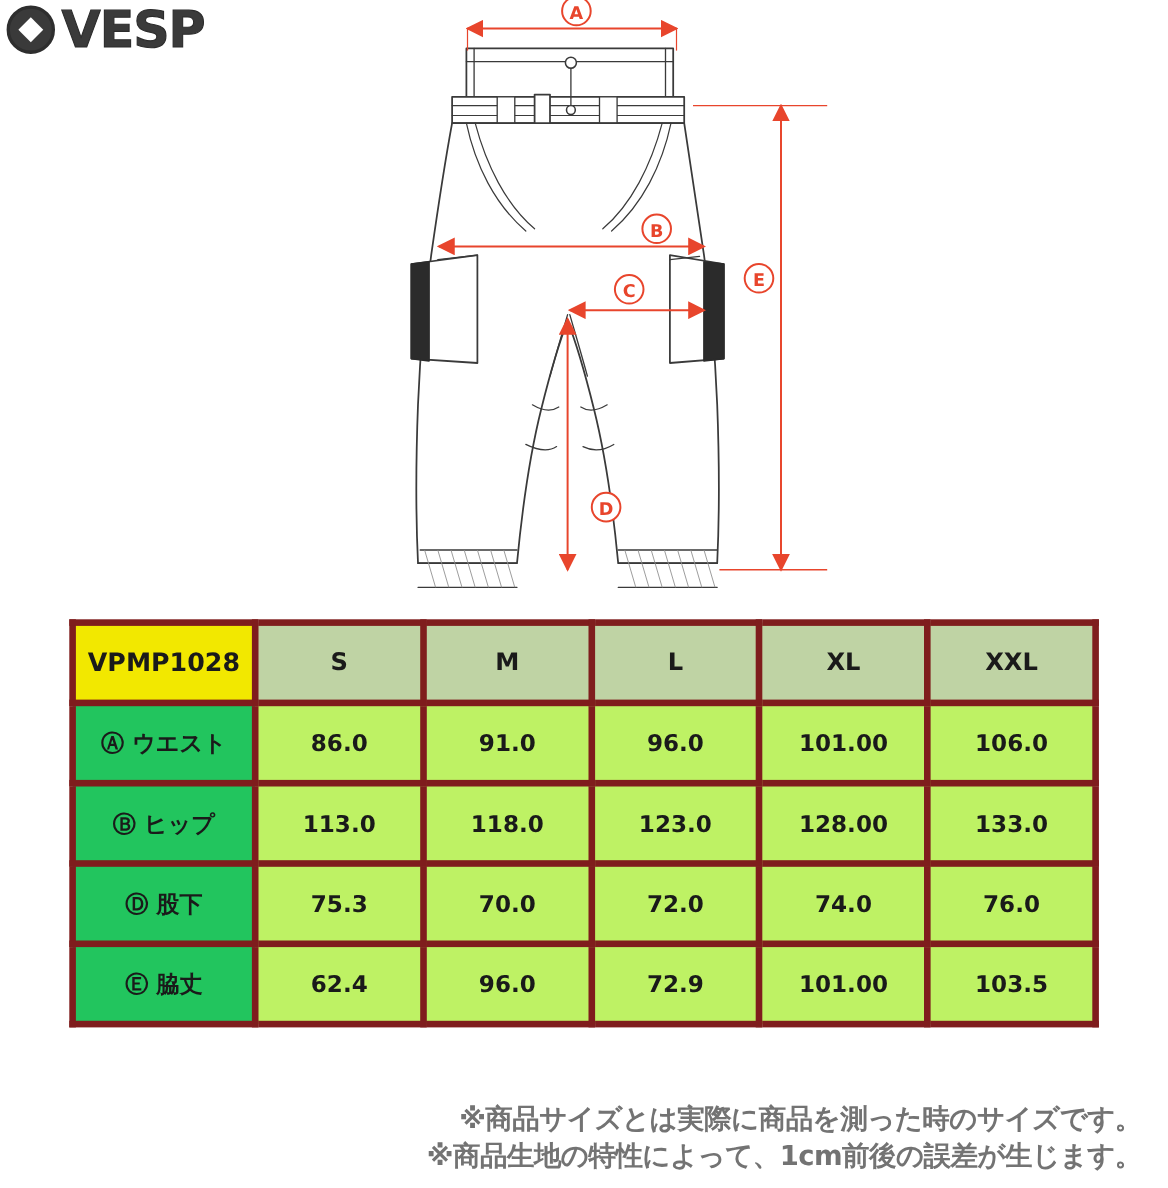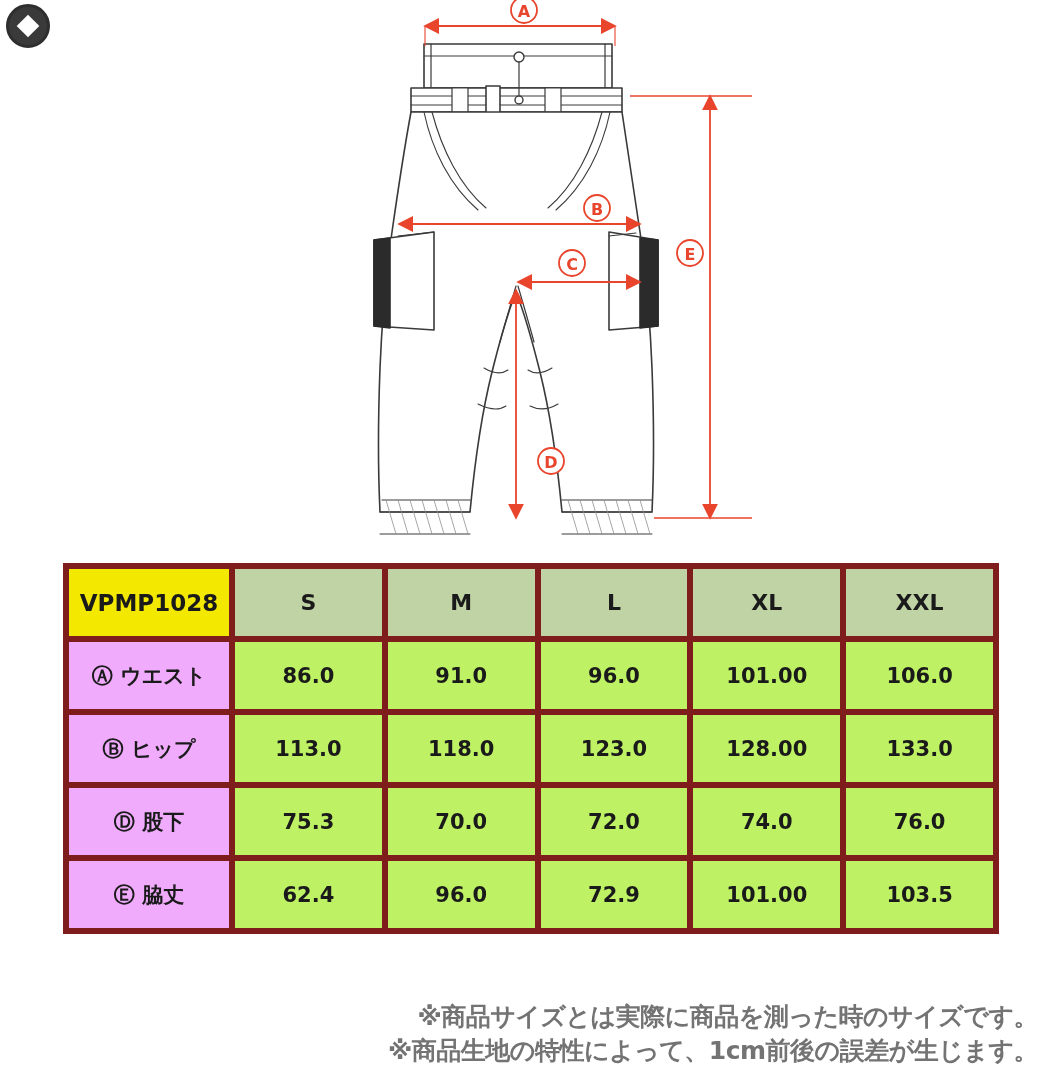--- a/index.html
+++ b/index.html
@@ -86,21 +86,21 @@
     background: #f2e800;
     color: #1a1a1a;
     font-size: 23px;
     width: 160px;
   }
   #size-table .colhead {
     background: #bfd3a4;
     font-size: 22px;
   }
   #size-table .rowhead {
-    background: #f0abfc;
+    background: #22c55e;
     font-size: 21px;
     text-align: center;
     letter-spacing: 0px;
   }
   #size-table .val {
     background: #bef264;
   }
 
   
   #notes {
@@ -119,20 +119,21 @@
     color: #737373;
     line-height: 1.35;
     letter-spacing: -0.5px;
   }
 </style>
 </head>
 <body>
 
 <div id="brand-logo">
   <span class="mark"></span>
+  <span class="word">VESP</span>
 </div>
 
 <svg id="diagram" viewBox="0 0 1062 548">
   <g fill="none" stroke="#3a3a3a" stroke-width="1.6" stroke-linejoin="round" stroke-linecap="round">
 
     <path d="M424 44 L612 44 L612 88 L424 88 Z" fill="#ffffff"></path>
     <path d="M424 56 L612 56" stroke-width="1.2"></path>
     <path d="M431 44 L431 88 M605 44 L605 88" stroke-width="1.2"></path>
 
     <path d="M411 88 L622 88 L622 112 L411 112 Z" fill="#ffffff"></path>

